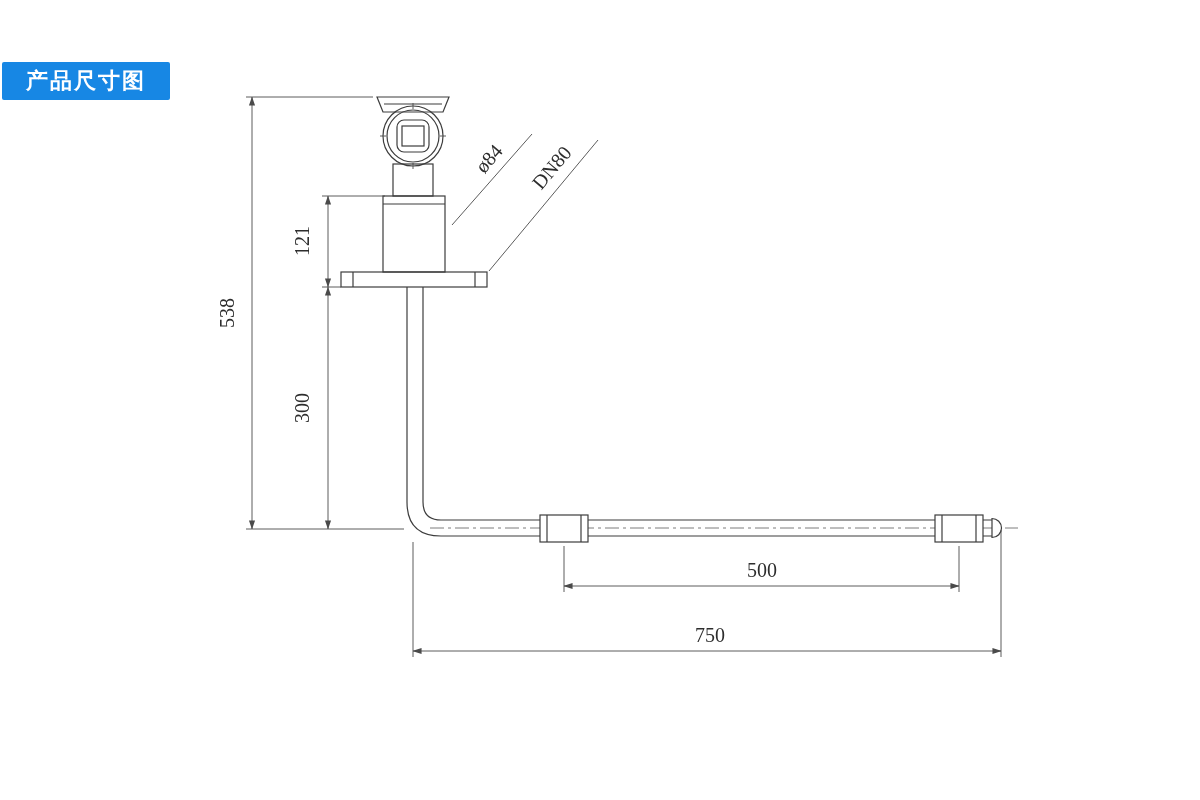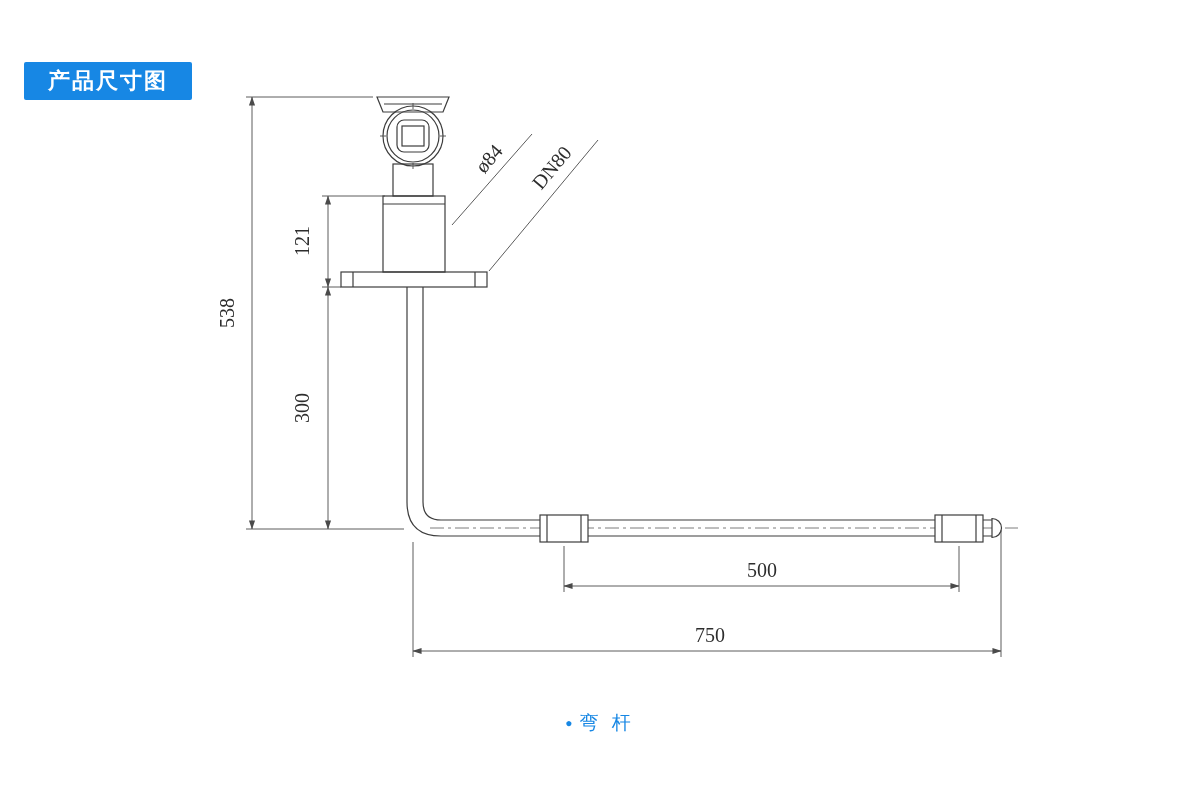--- a/index.html
+++ b/index.html
@@ -1,18 +1,18 @@
 <!DOCTYPE html>
 <html><head>
 <meta charset="utf-8">
 <style>
   html,body{margin:0;padding:0;background:#fff;}
   .page{position:relative;width:1200px;height:800px;background:#ffffff;overflow:hidden;
         font-family:"Liberation Sans", sans-serif;}
-  .badge{position:absolute;left:24px;top:62px;background:#1787e4;color:#ffffff;
+  .badge{position:absolute;left:2px;top:62px;background:#1787e4;color:#ffffff;
          font-size:22px;font-weight:bold;letter-spacing:2px;padding:8px 24px;line-height:1;
          border-radius:2px;}
   .drawing{position:absolute;left:0;top:0;}
   .caption{position:absolute;left:0;top:710px;width:1200px;text-align:center;color:#1787e4;}
   .caption .dot{font-size:12px;vertical-align:2px;}
   .caption .lbl{font-size:19px;margin-left:7px;letter-spacing:4px;}
   
   .part{stroke:#3d3d3d;stroke-width:1.2;fill:none;stroke-linejoin:miter;}
   .partfill{stroke:#3d3d3d;stroke-width:1.2;fill:#ffffff;}
   .dim{stroke:#4a4a4a;stroke-width:0.9;fill:none;}
@@ -125,17 +125,14 @@
       <text class="dimtext" text-anchor="middle" transform="translate(494,163) rotate(-49)">ø84</text>
     </g>
 
     <g>
       <line class="dim" x1="489" y1="271" x2="598" y2="140"></line>
       <text class="dimtext" text-anchor="middle" transform="translate(557,172) rotate(-50)">DN80</text>
     </g>
 
   </svg>
 
-  <div class="caption">
-    <span class="dot">●</span><span class="lbl">弯 杆</span>
-  </div>
 
 </div>
 
 </body></html>

